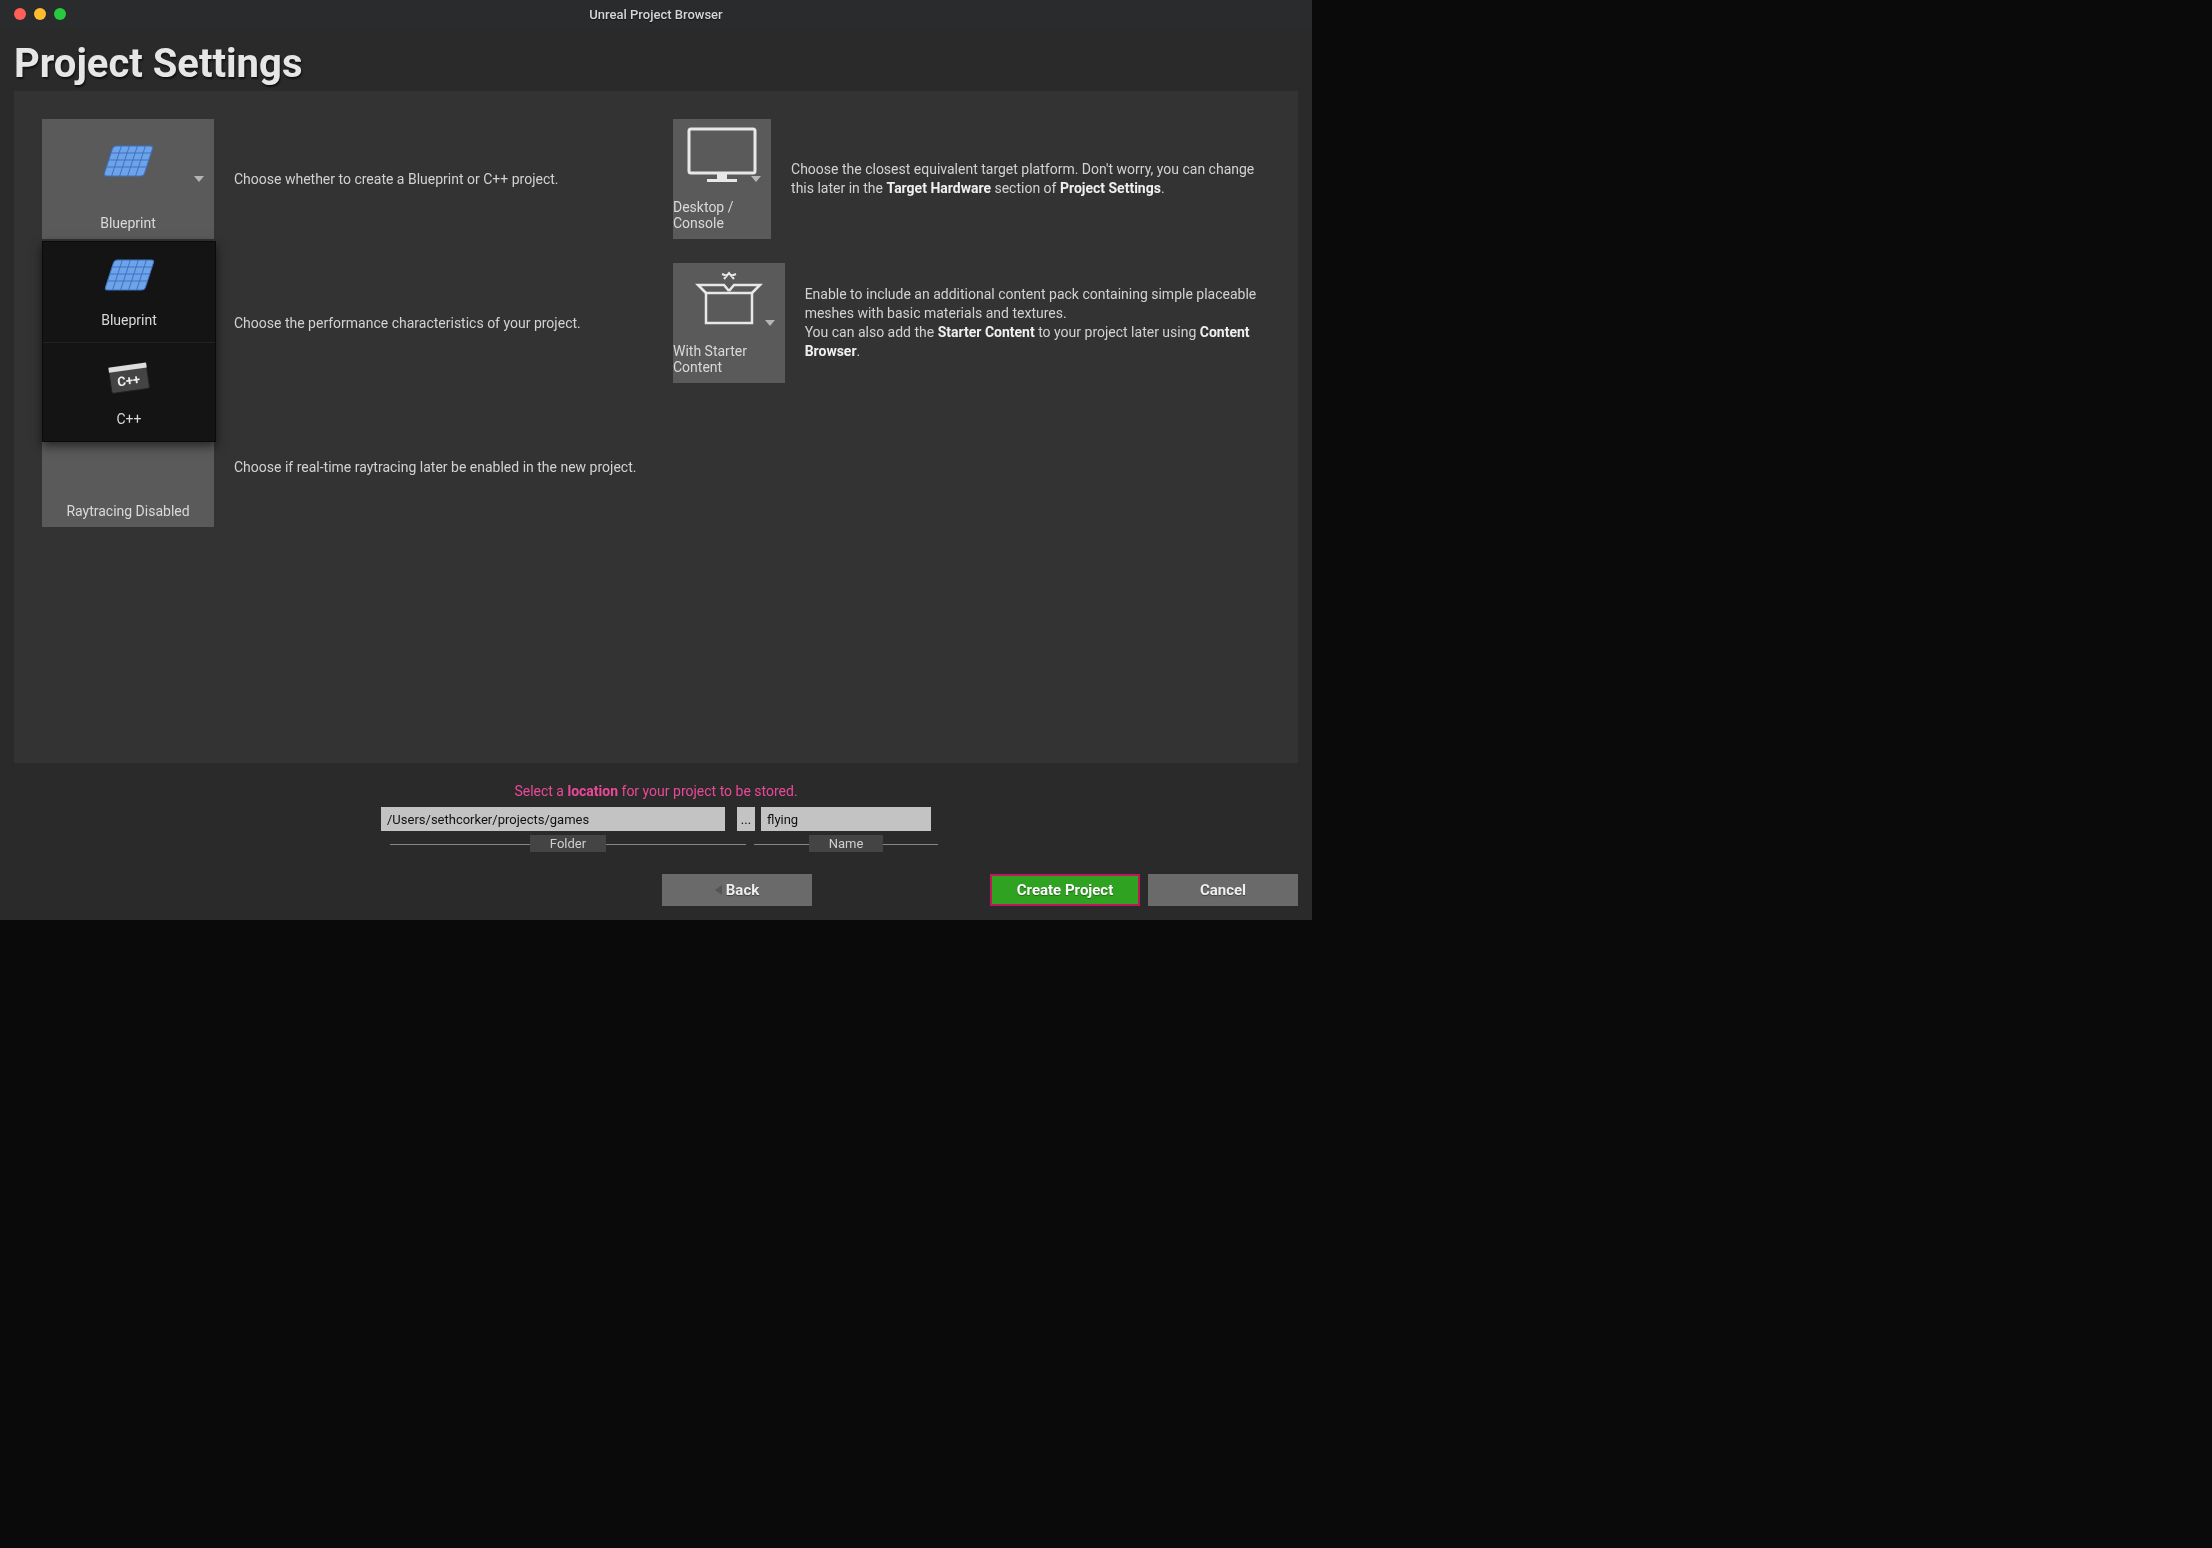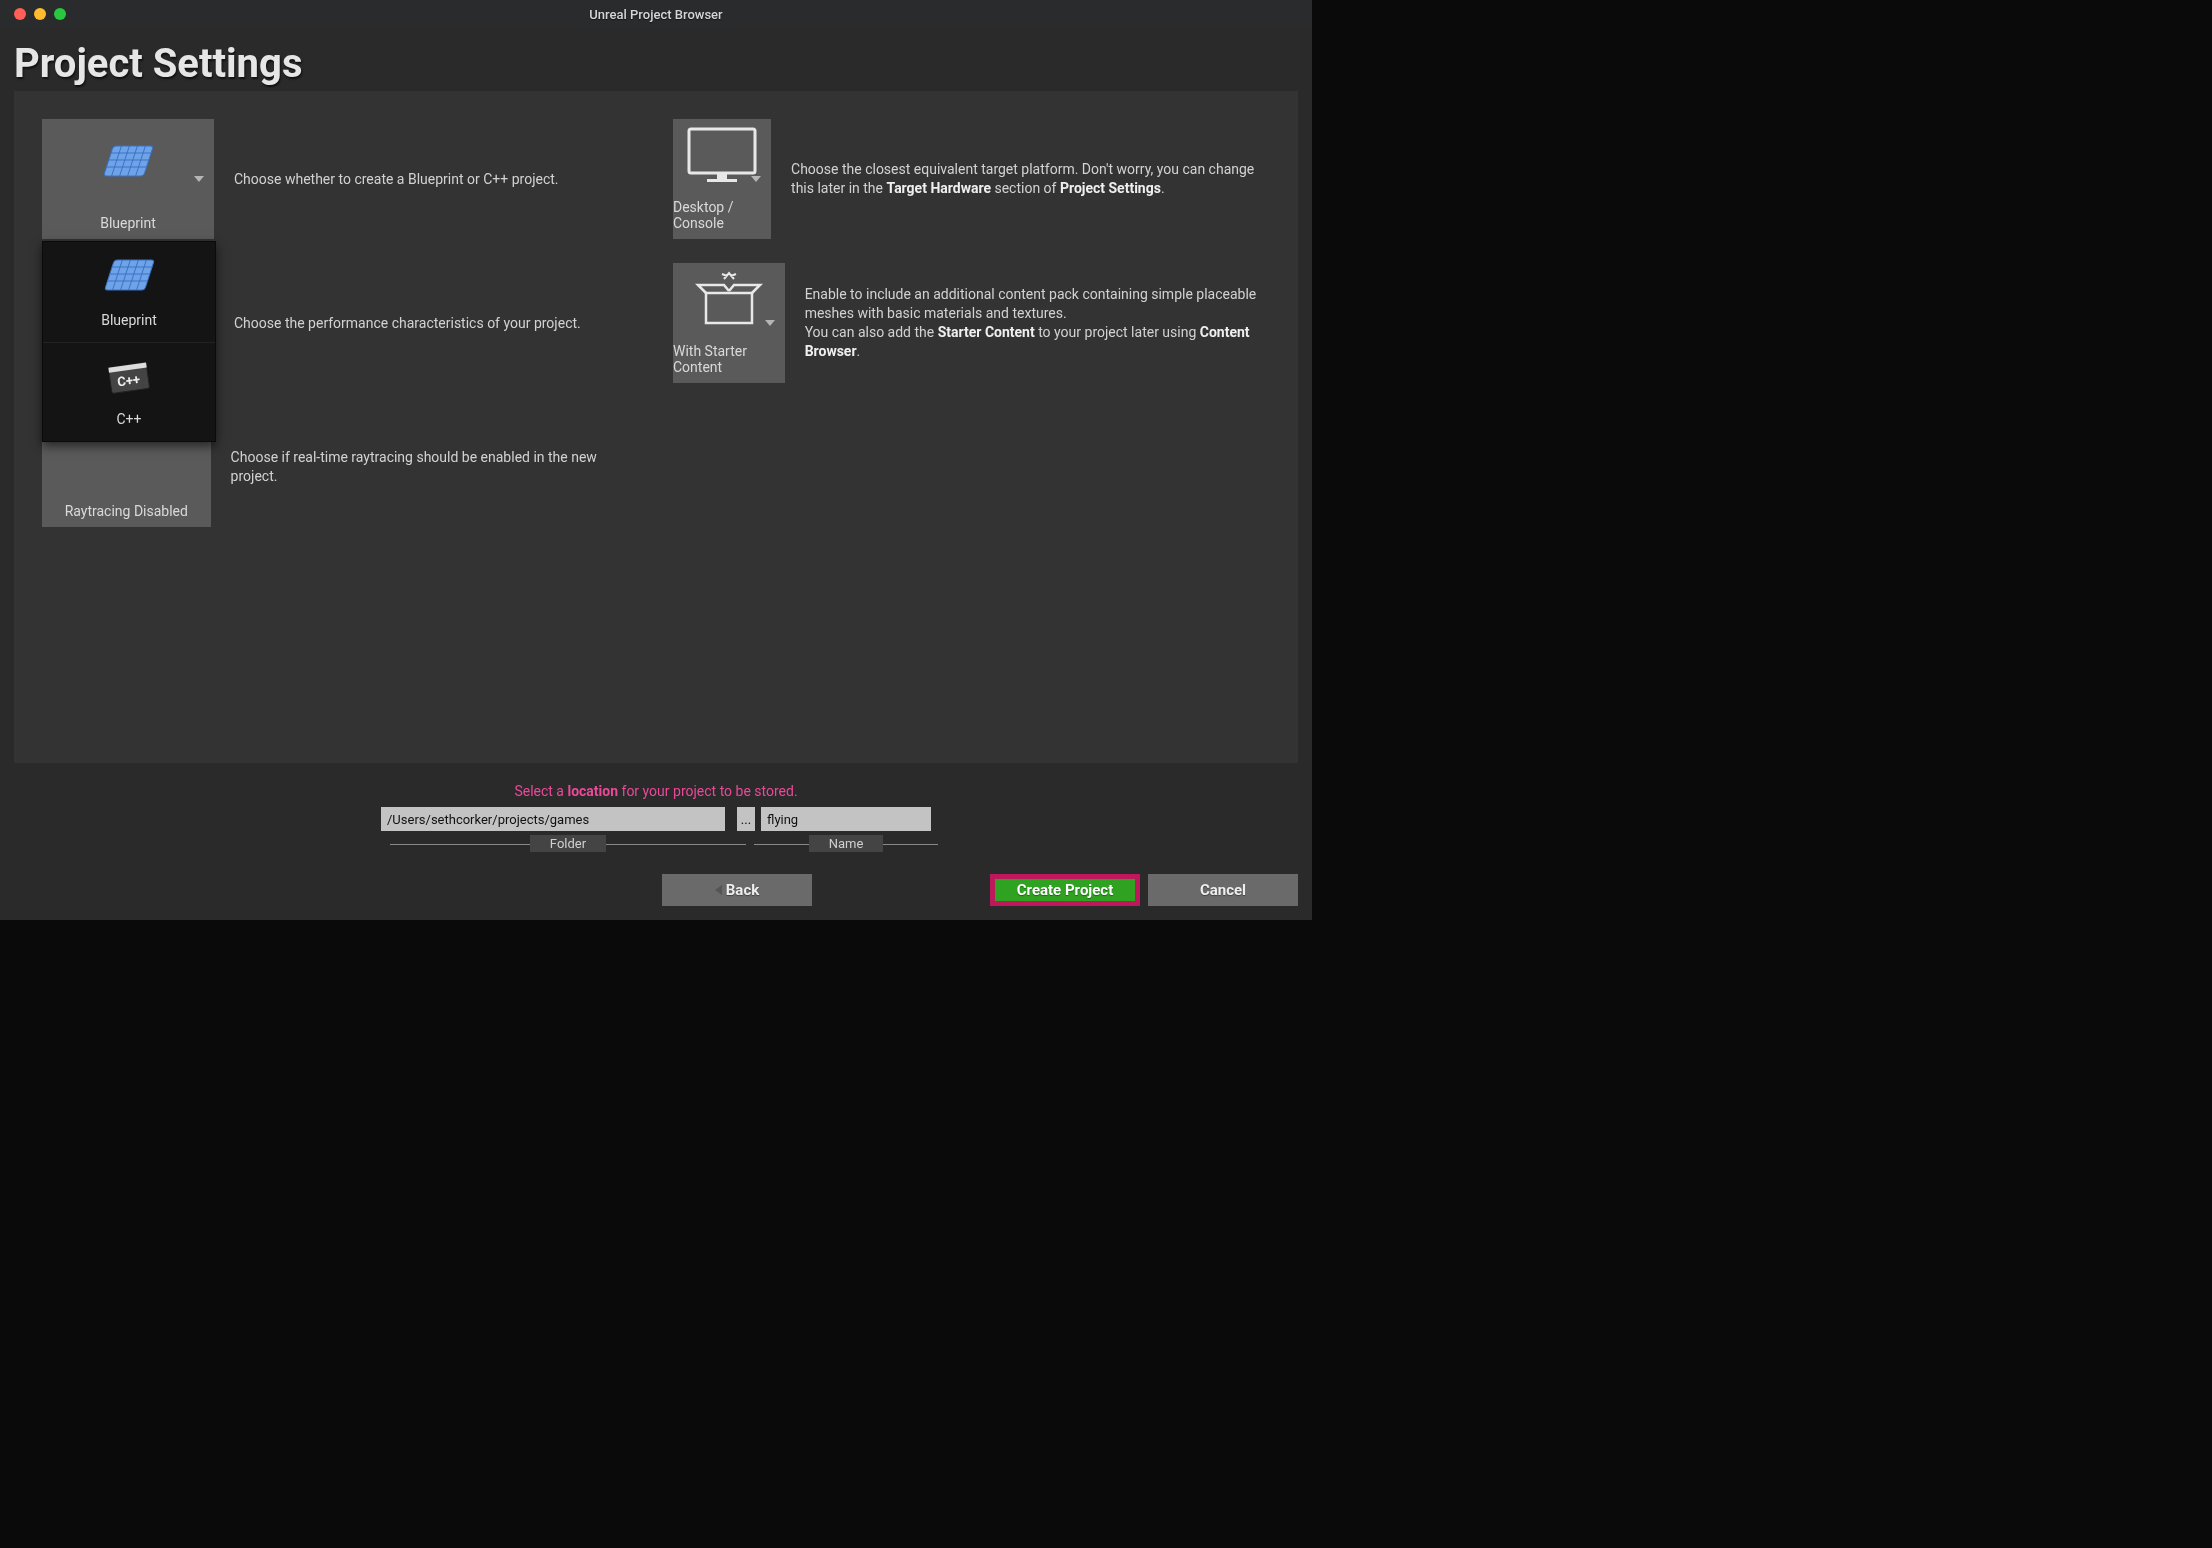--- a/index.html
+++ b/index.html
@@ -50,21 +50,21 @@
     .fieldlabel::before, .fieldlabel::after { content: ""; position: absolute; top: 50%; width: 0; border-top: 1px solid #888; }
     .folder-wrap .fieldlabel::before { right: 100%; width: 140px; }
     .folder-wrap .fieldlabel::after  { left: 100%;  width: 140px; }
     .name-wrap   .fieldlabel::before { right: 100%; width: 55px; }
     .name-wrap   .fieldlabel::after  { left: 100%;  width: 55px; }
 
     .buttons { margin-top: 14px; display: flex; gap: 8px; width: 100%; justify-content: flex-end; padding-right: 0; }
     .btn { height: 32px; min-width: 150px; border: none; font-size: 15px; font-weight: 700; cursor: pointer; display: flex; align-items: center; justify-content: center; gap: 4px; text-shadow: 0 1px 1px rgba(0,0,0,.4); }
     .btn-back { background: #6a6a6a; color: #eee; margin-right: 170px; }
     .btn-back .arrow { width:0; height:0; border-top:5px solid transparent; border-bottom:5px solid transparent; border-right:7px solid #555; }
-    .btn-create { background: #2fa321; color: #fff; border: 5px solid #be185d; }
+    .btn-create { background: #2fa321; color: #fff; border: 2px solid #be185d; }
     .btn-cancel { background: #6a6a6a; color: #eee; }
 
     .folder-row { display: flex; align-items: stretch; gap: 12px; }
   </style>
 </head>
 <body>
 
 <div class="window">
 
   <div class="titlebar">
@@ -108,21 +108,21 @@
 
       <div class="row" style="height:120px;">
         <div style="width:172px;"></div>
         <div class="desc">Choose the performance characteristics of your project.</div>
       </div>
 
       <div class="row">
         <div class="tile" style="justify-content:flex-end;">
           <div class="tile-label">Raytracing Disabled</div>
         </div>
-        <div class="desc">Choose if real-time raytracing should be enabled in the new project.</div>
+        <div class="desc">Choose if real-time raytracing later be enabled in the new project.</div>
       </div>
 
     </div>
 
     <div class="col">
 
       <div class="row">
         <div class="tile">
           <div class="tile-icon">
             <svg width="78" height="62" viewBox="0 0 78 62">

